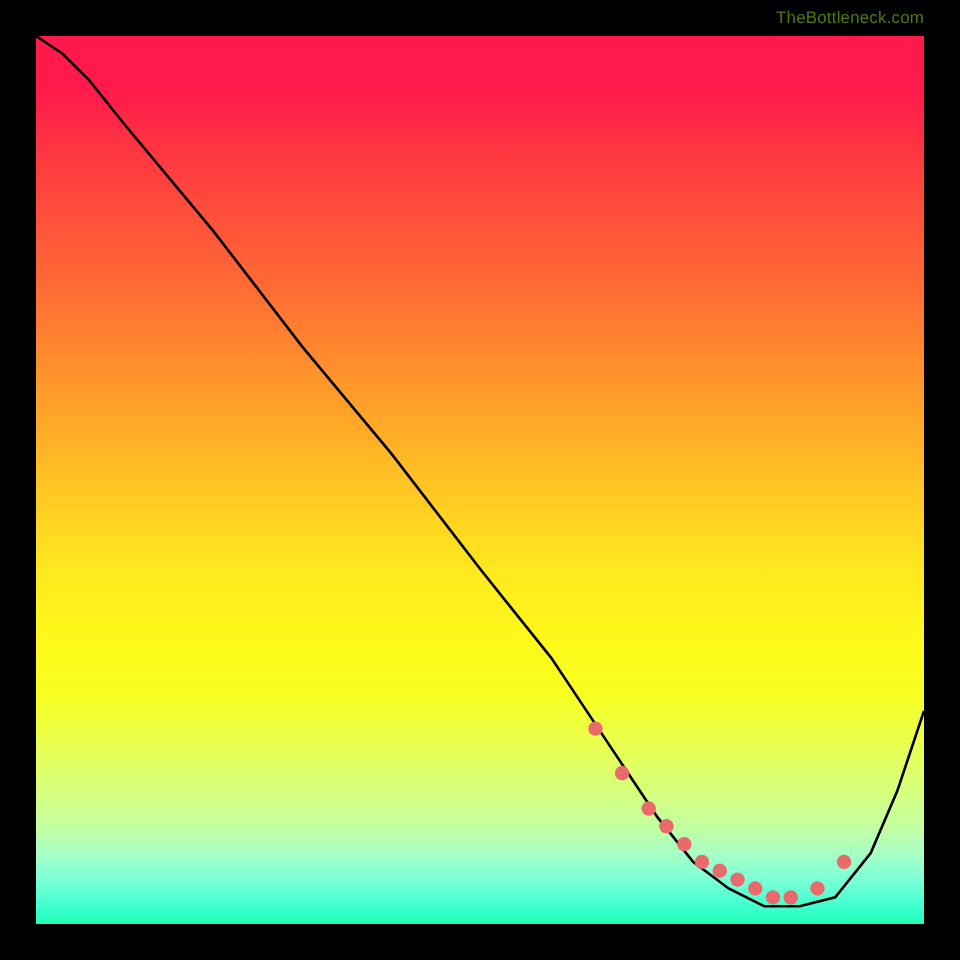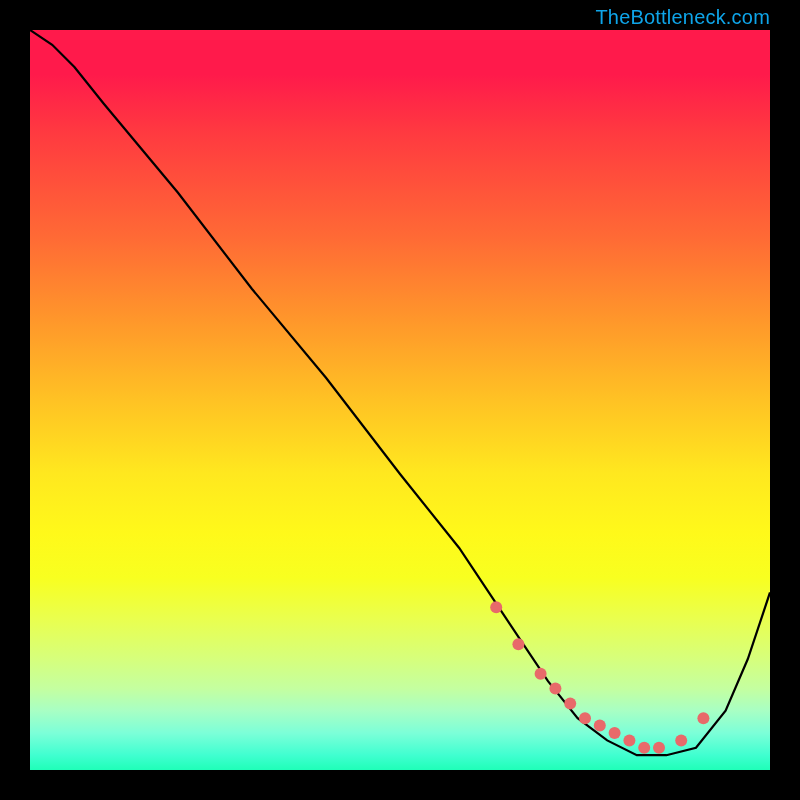--- a/index.html
+++ b/index.html
@@ -47,22 +47,22 @@
       #a8ffc4 92%,
       #7cffd8 95%,
       #40ffd0 98%,
       #1fffb8 100%
     );
   }
   .watermark {
     position: absolute;
     top: 6px;
     right: 30px;
-    color: #0ea5e9;
-    font-size: 20px;
+    color: #4d7c0f;
+    font-size: 14px;
     letter-spacing: 0.2px;
     user-select: none;
   }
   svg.curve {
     position: absolute;
     inset: 0;
     width: 740px;
     height: 740px;
   }
 </style>

